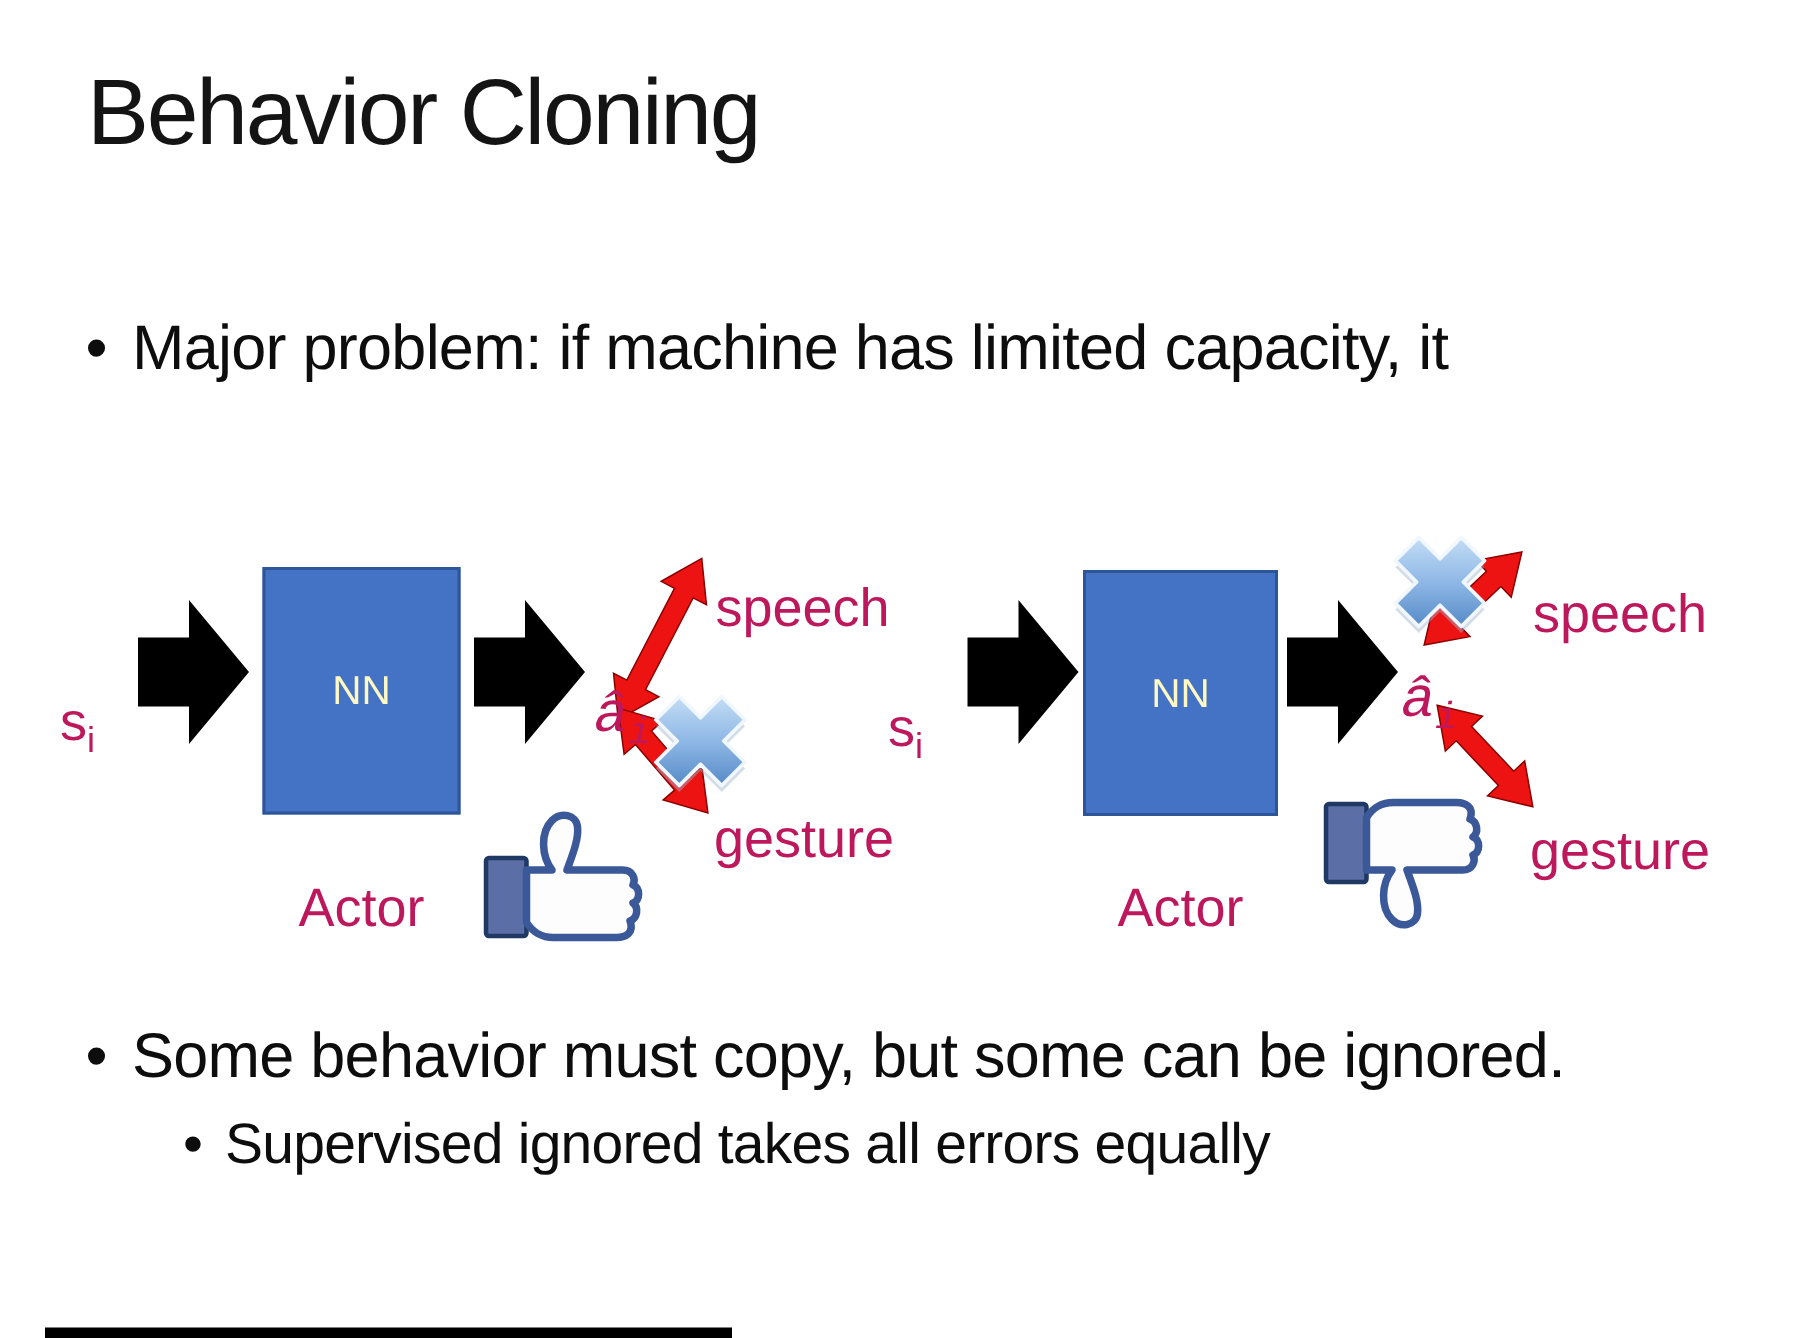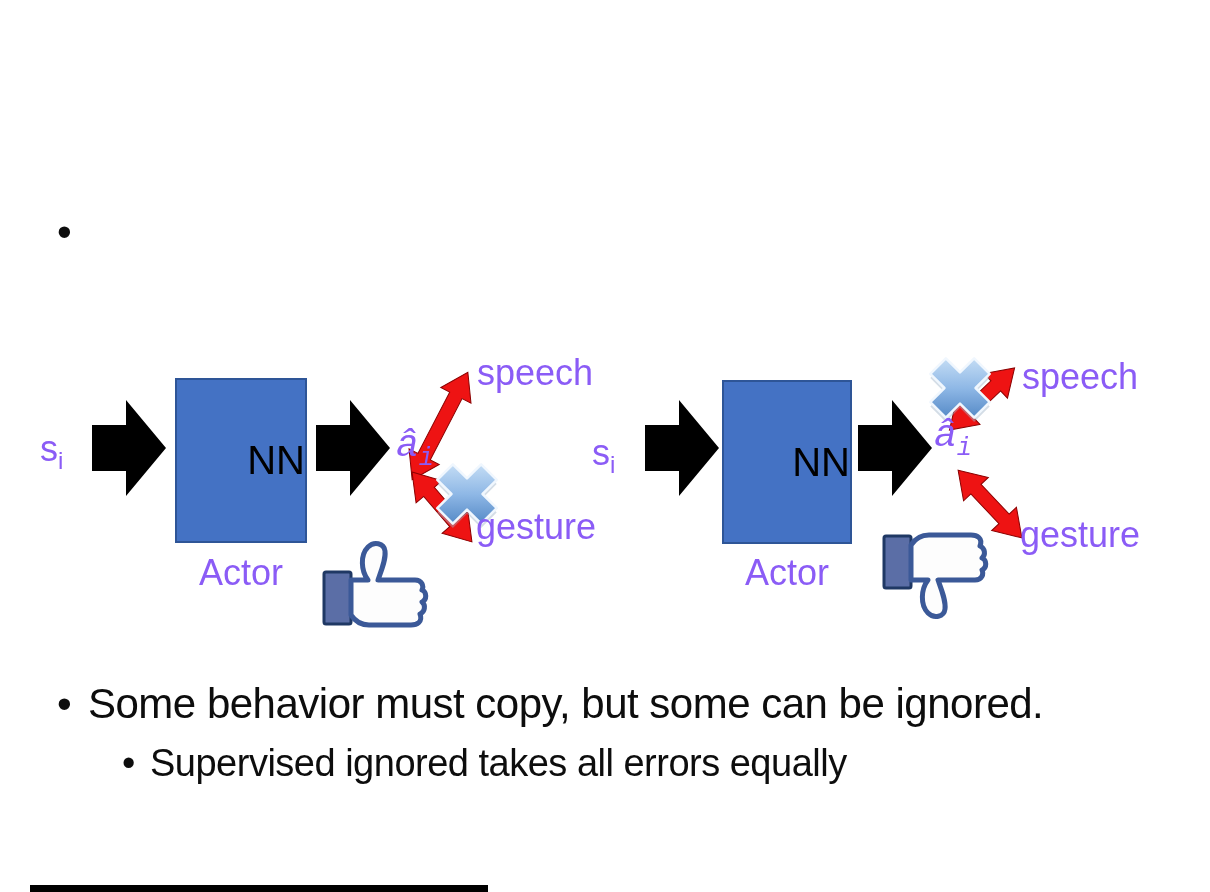--- a/index.html
+++ b/index.html
@@ -20,27 +20,27 @@
   .b2 { left:57px; top:678px; }
   .b2 .mk { width:31px; }
   .b-sub { font-size:38px; line-height:46px; letter-spacing:-0.5px; }
   .b3 { left:122px; top:740px; }
   .b3 .mk { width:28px; }
 
   .nnbox {
     position:absolute; box-sizing:border-box;
     background:var(--nn_box_fill,#4472c4);
     border:2px solid var(--nn_box_border,#2e5597);
-    display:flex; align-items:center; justify-content:flex-end;
-    color:#000000; font-size:40px;
+    display:flex; align-items:center; justify-content:center;
+    color:#fef9c3; font-size:27px;
   }
   .nn-left  { left:175px; top:378px; width:132px; height:165px; }
   .nn-right { left:722px; top:380px; width:130px; height:164px; }
 
-  .lbl { position:absolute; font-size:36px; color:#8b5cf6; white-space:nowrap; }
+  .lbl { position:absolute; font-size:36px; color:#be185d; white-space:nowrap;margin-top:32px; }
   .s-label sub { font-size:24px; }
   .ahat { font-family:Liberation Mono, monospace; font-style:italic; font-size:38px; }
   .ahat sub { font-size:25px; font-style:italic; }
   .actor-l { left:175px; top:552px; width:132px; text-align:center; }
   .actor-r { left:722px; top:552px; width:130px; text-align:center; }
   .speech-l  { left:477px;  top:352px; }
   .gesture-l { left:476px;  top:506px; }
   .speech-r  { left:1022px; top:356px; }
   .gesture-r { left:1020px; top:514px; }
   .si-l { left:40px;  top:428px; }
@@ -50,24 +50,25 @@
 
   .gfx { position:absolute; left:0; top:0; }
 
   .cropbar { position:absolute; left:30px; top:885px; width:458px; height:7px; background:#000; }
 </style>
 </head>
 <body>
 
 <div class="slide">
 
+  <div class="title">Behavior Cloning</div>
 
   <div class="bullet b-main b1">
     <span class="mk">•</span>
-    <span class="tx"><br></span>
+    <span class="tx"><span>Major problem: if machine has limited capacity, it</span><br></span>
   </div>
 
   <svg class="gfx" width="1210" height="892" viewBox="0 0 1210 892">
     <defs>
       <linearGradient id="xg" x1="0" y1="0" x2="1" y2="1">
         <stop offset="0" stop-color="var(--cross_light,#ddeefc)"></stop>
         <stop offset="0.5" stop-color="var(--cross_mid,#8fb8e6)"></stop>
         <stop offset="1" stop-color="var(--cross_dark,#3a74b8)"></stop>
       </linearGradient>
     </defs>

